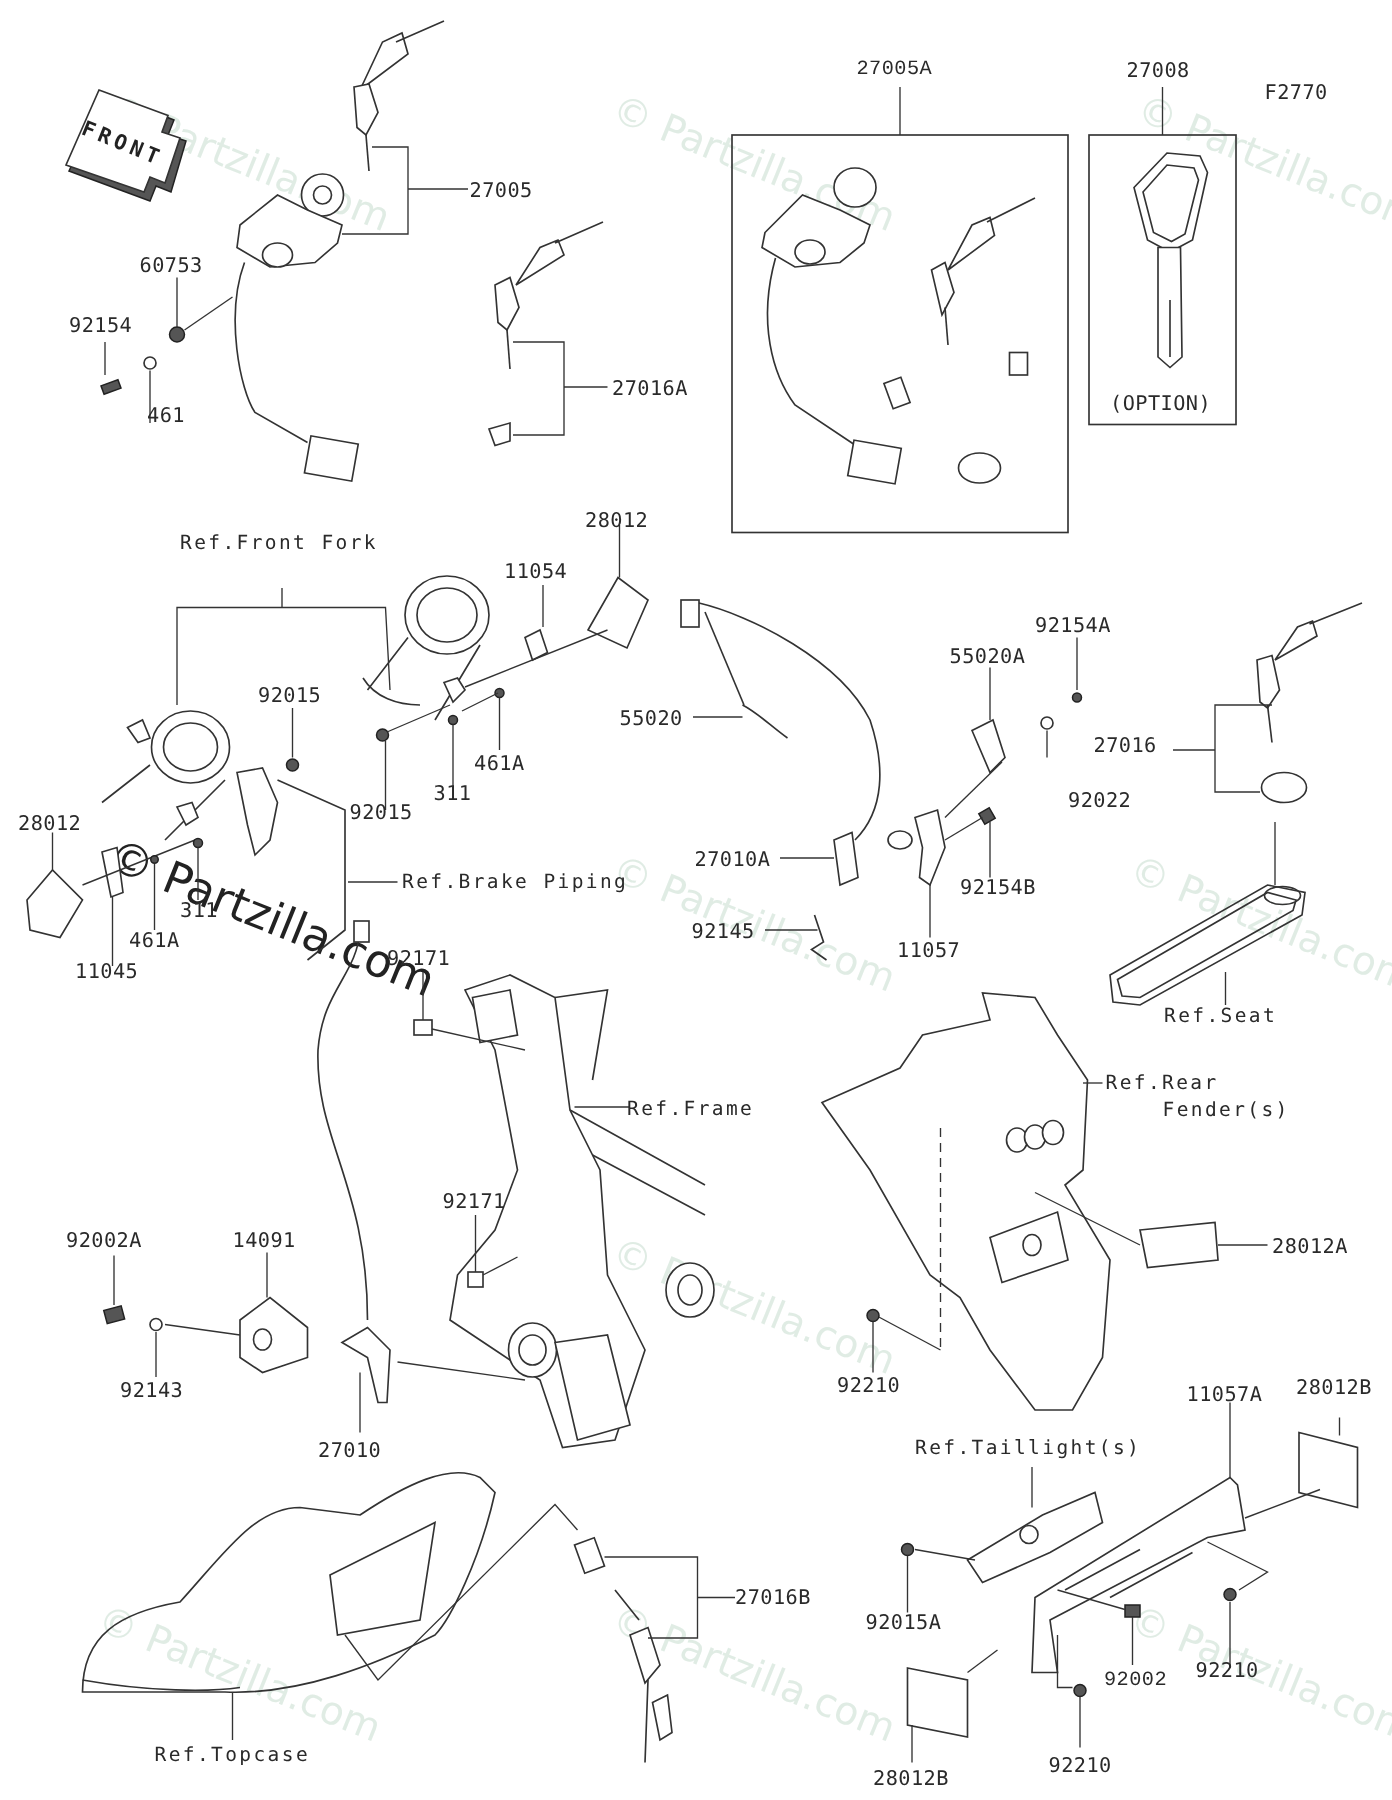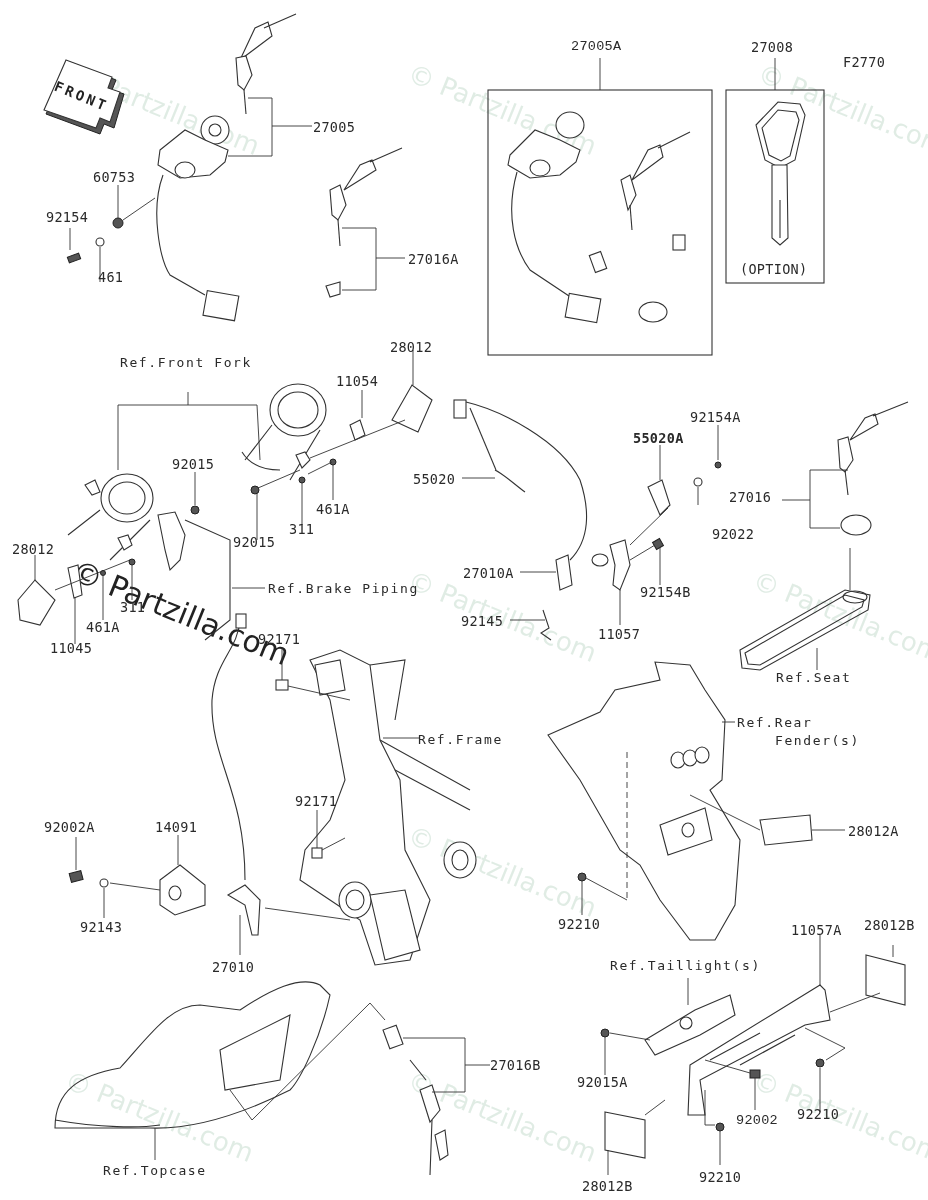--- a/index.html
+++ b/index.html
@@ -296,21 +296,21 @@
   <div class="lbl" style="left:233px;top:535px;">92015</div>
   <div class="lbl" style="left:289px;top:522px;">311</div>
   <div class="lbl" style="left:316px;top:502px;">461A</div>
   <div class="lbl" style="left:12px;top:542px;">28012</div>
   <div class="lbl" style="left:86px;top:620px;">461A</div>
   <div class="lbl" style="left:120px;top:600px;">311</div>
   <div class="lbl" style="left:50px;top:641px;">11045</div>
   <div class="lbl ref" style="left:268px;top:582px;">Ref.Brake Piping</div>
 
   <div class="lbl" style="left:413px;top:472px;">55020</div>
-  <div class="lbl" style="left:633px;top:431px;font-weight:bold;">55020A</div>
+  <div class="lbl" style="left:633px;top:431px;">55020A</div>
   <div class="lbl" style="left:690px;top:410px;">92154A</div>
   <div class="lbl" style="left:712px;top:527px;">92022</div>
   <div class="lbl" style="left:729px;top:490px;">27016</div>
   <div class="lbl" style="left:463px;top:566px;">27010A</div>
   <div class="lbl" style="left:640px;top:585px;">92154B</div>
   <div class="lbl" style="left:461px;top:614px;">92145</div>
   <div class="lbl" style="left:598px;top:627px;">11057</div>
   <div class="lbl ref" style="left:776px;top:671px;">Ref.Seat</div>
 
   <div class="lbl" style="left:258px;top:632px;">92171</div>

